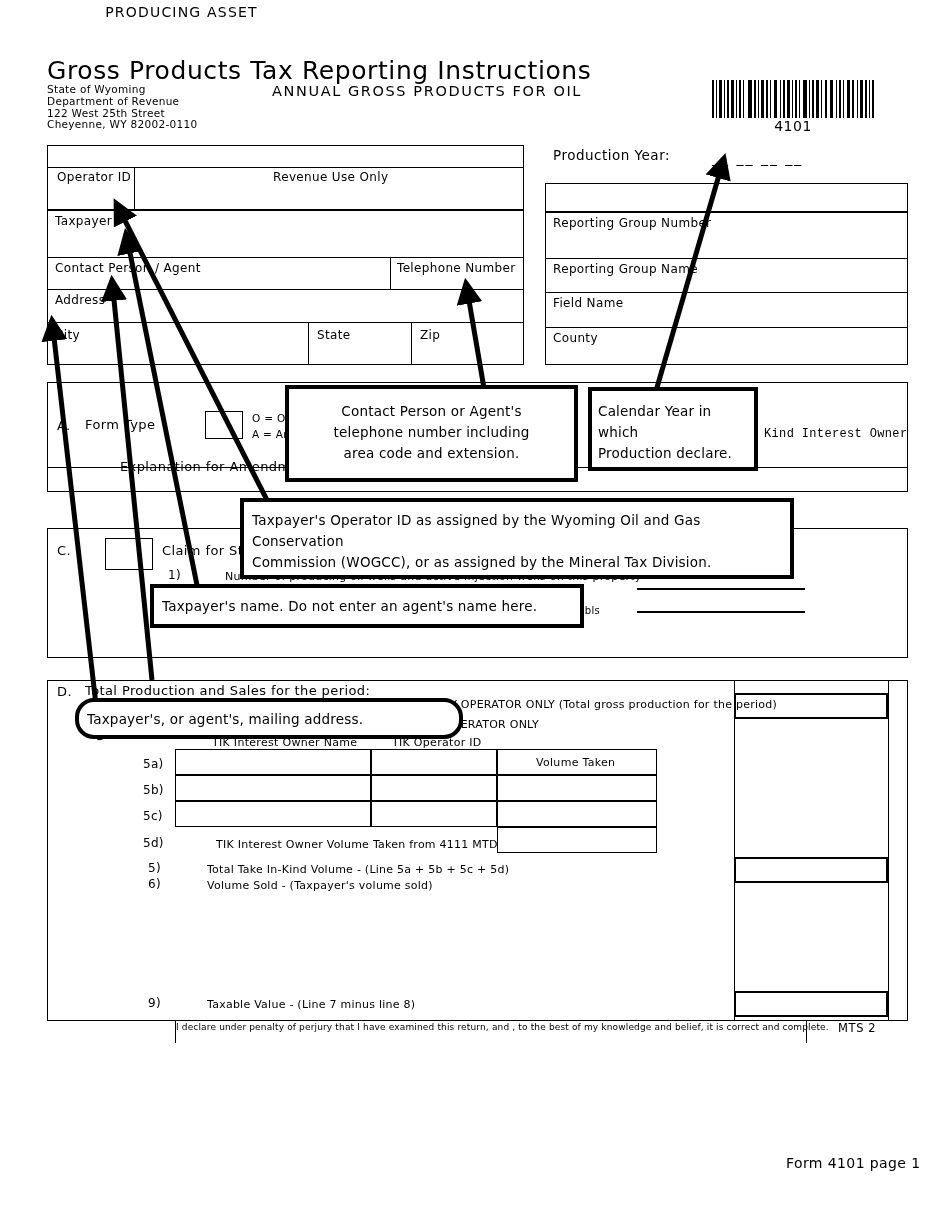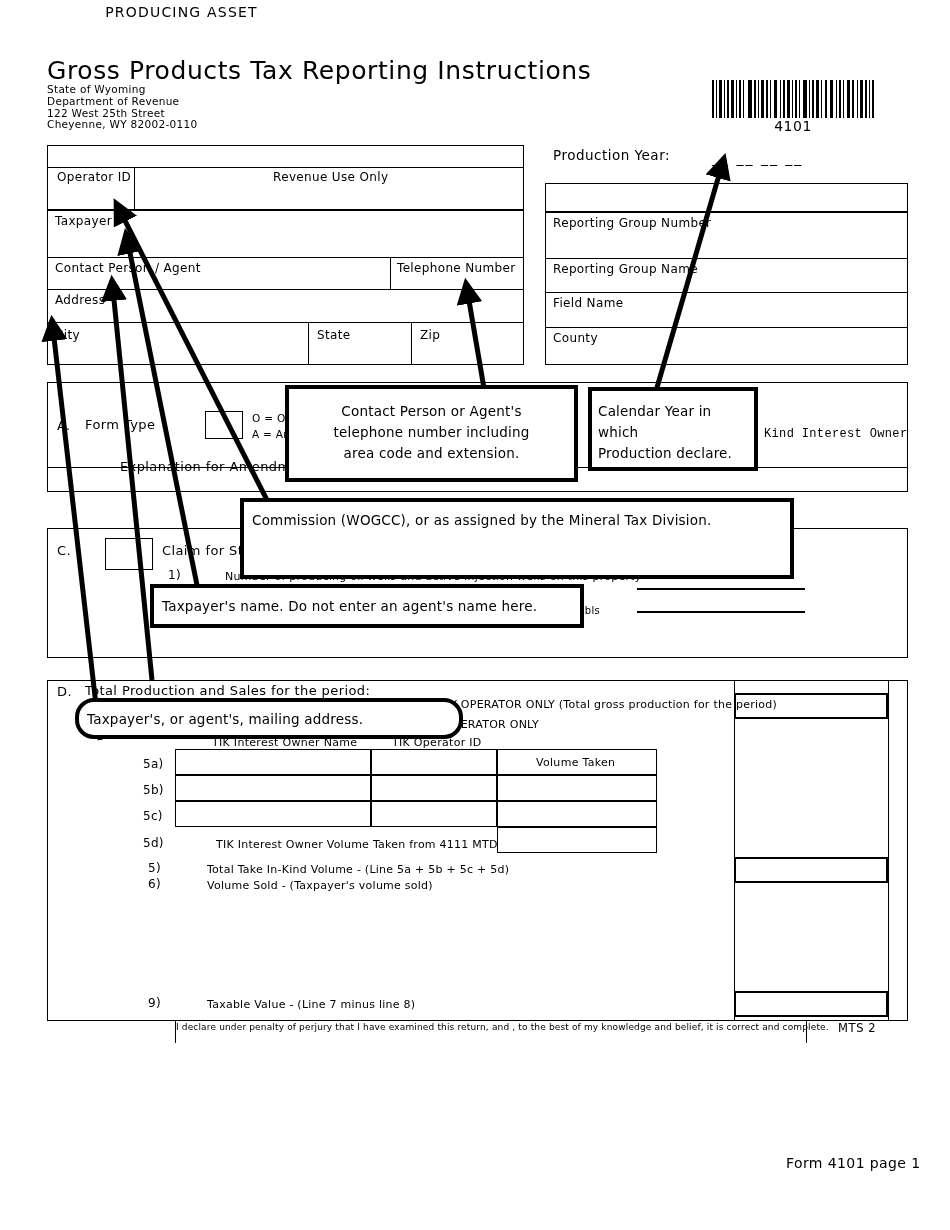--- a/index.html
+++ b/index.html
@@ -177,20 +177,21 @@
 
   <div class="abs" id="doc-title">Gross Products Tax Reporting Instructions</div>
 
   <div class="abs" id="agency-block">
     <div>State of Wyoming</div>
     <div>Department of Revenue</div>
     <div>122 West 25th Street</div>
     <div>Cheyenne, WY 82002-0110</div>
   </div>
 
+  <div class="abs" id="annual-sub">ANNUAL GROSS PRODUCTS FOR OIL</div>
 
   <div class="abs" id="barcode-wrap">
     <svg id="barcode" viewBox="0 0 162 38" preserveAspectRatio="none" aria-hidden="true">
       <rect x="0" y="0" width="2" height="38" fill="#000"></rect>
       <rect x="4" y="0" width="1" height="38" fill="#000"></rect>
       <rect x="7" y="0" width="3" height="38" fill="#000"></rect>
       <rect x="12" y="0" width="1" height="38" fill="#000"></rect>
       <rect x="15" y="0" width="2" height="38" fill="#000"></rect>
       <rect x="19" y="0" width="3" height="38" fill="#000"></rect>
       <rect x="24" y="0" width="1" height="38" fill="#000"></rect>
@@ -370,20 +371,21 @@
 
   <div class="abs callout" id="callout-calyear">
     <div class="callout-text">
       <div>Calendar Year in which</div>
       <div>Production declare.</div>
     </div>
   </div>
 
   <div class="abs callout" id="callout-opid">
     <div class="callout-text">
+      <div>Taxpayer's Operator ID as assigned by the Wyoming Oil and Gas Conservation</div>
       <div>Commission (WOGCC), or as assigned by the Mineral Tax Division.</div>
     </div>
   </div>
 
   <div class="abs callout" id="callout-name">
     <div class="callout-text">Taxpayer's name. Do not enter an agent's name here.</div>
   </div>
 
 
   <div class="abs callout" id="callout-address">

